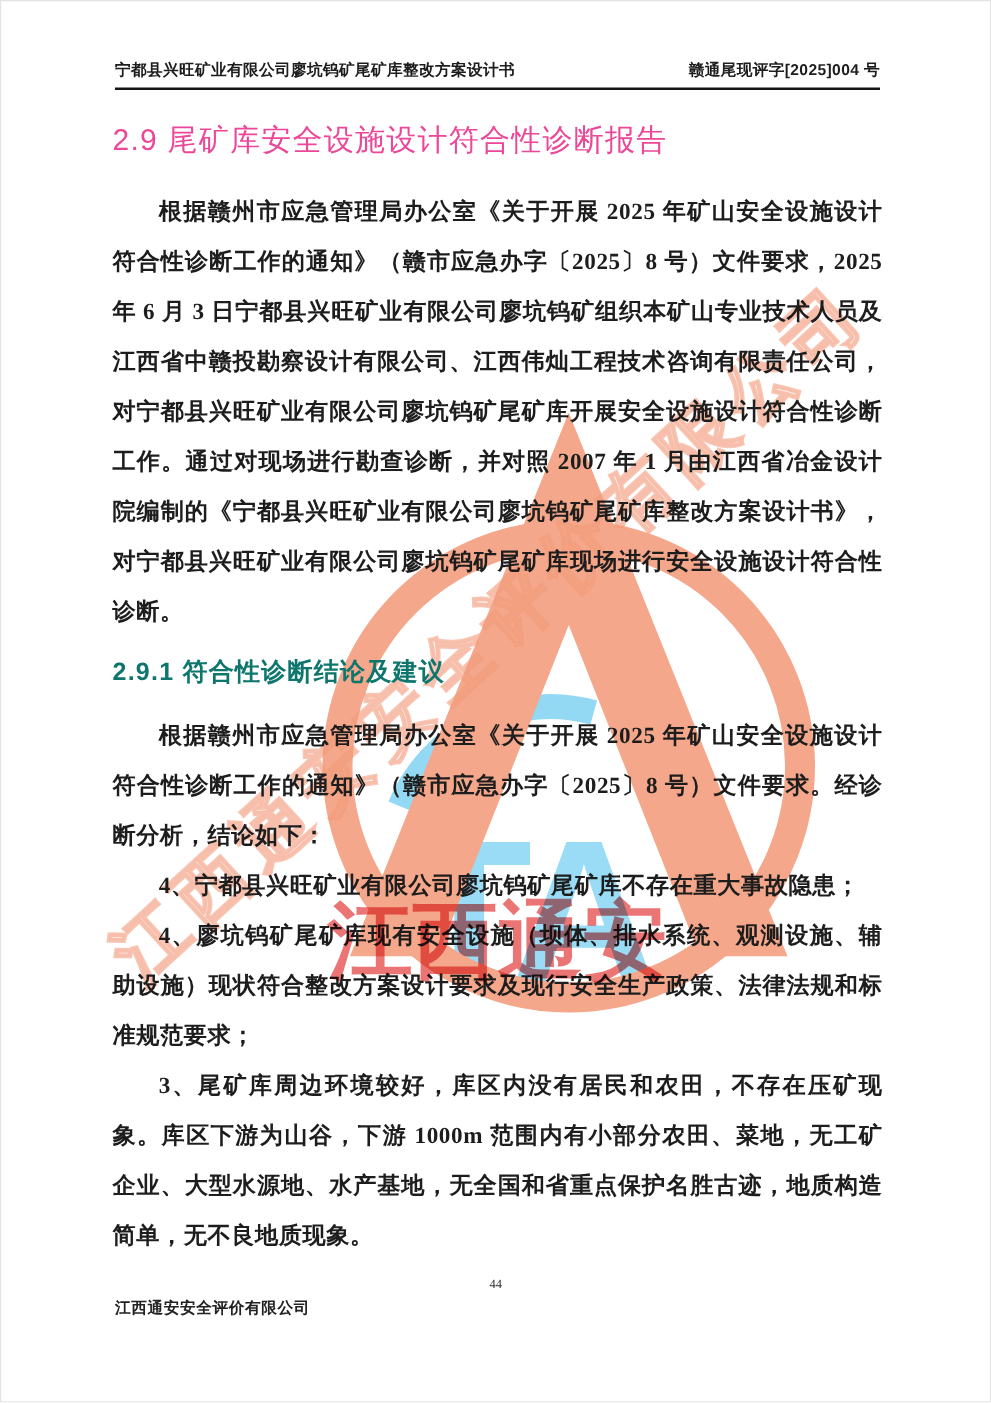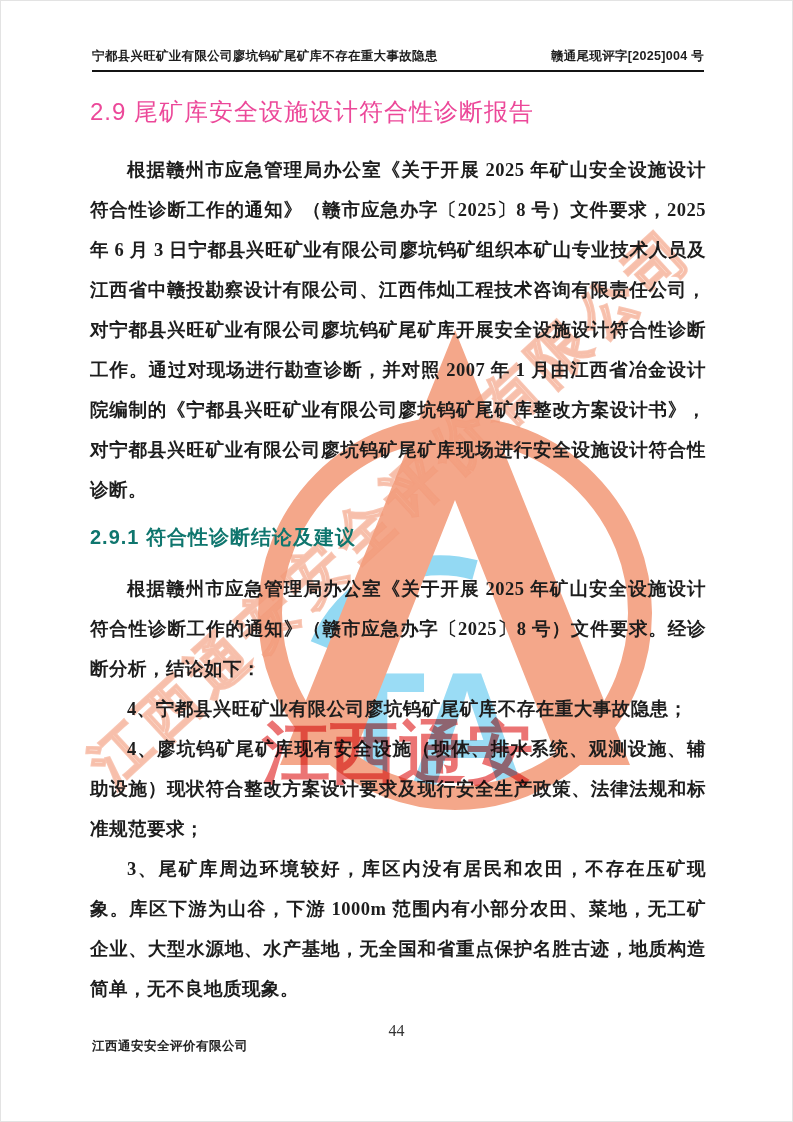--- a/index.html
+++ b/index.html
@@ -27,21 +27,21 @@
     font-size:20px;margin:14px 0 18px 0;letter-spacing:1px;color:#0f766e;
   }
   .para{
     font-size:18.5px;line-height:40px;margin:0;
     text-align:justify;text-align-last:left;letter-spacing:0.5px;
     text-indent:37px;color:#1d1d1d;font-weight:bold;
   }
   
   .page-number{
     position:absolute;top:1022px;left:0;width:100%;text-align:center;
-    font-size:16px;color:#333;z-index:1;
+    font-size:10px;color:#333;z-index:1;
   }
   .footer-company{
     position:absolute;left:92px;top:1038px;
     font-family:"Liberation Sans",sans-serif;font-weight:bold;font-size:12.5px;
     color:#222;z-index:1;letter-spacing:0.5px;
   }
   
   .wm-logo{position:absolute;left:225px;top:325px;width:460px;height:500px;z-index:0;}
   .wm-diagonal{
     position:absolute;left:100px;top:735px;z-index:0;
@@ -69,21 +69,21 @@
     <text x="100" y="462" font-family="Liberation Sans, sans-serif" font-weight="bold" font-size="165" fill="#9adcf5" letter-spacing="-6">TA</text>
 
     <circle cx="230" cy="288" r="185" fill="none" stroke="#f4a78a" stroke-width="24"></circle>
 
     <path d="M230,5 L405,440 L335,440 L230,175 L125,440 L55,440 Z" fill="#f4a78a"></path>
   </svg>
 
   <div class="wm-diagonal">江西通安安全评价有限公司</div>
 
   <div class="header">
-    <span>宁都县兴旺矿业有限公司廖坑钨矿尾矿库不存在重大事故隐患</span>
+    <span>宁都县兴旺矿业有限公司廖坑钨矿尾矿库整改方案设计书</span>
     <span>赣通尾现评字[2025]004 号</span>
   </div>
 
   <div class="content">
     <div class="h-section">2.9 尾矿库安全设施设计符合性诊断报告</div>
 
     <p class="para">根据赣州市应急管理局办公室《关于开展 2025 年矿山安全设施设计符合性诊断工作的通知》（赣市应急办字〔2025〕8 号）文件要求，2025 年 6 月 3 日宁都县兴旺矿业有限公司廖坑钨矿组织本矿山专业技术人员及江西省中赣投勘察设计有限公司、江西伟灿工程技术咨询有限责任公司，对宁都县兴旺矿业有限公司廖坑钨矿尾矿库开展安全设施设计符合性诊断工作。通过对现场进行勘查诊断，并对照 2007 年 1 月由江西省冶金设计院编制的《宁都县兴旺矿业有限公司廖坑钨矿尾矿库整改方案设计书》，对宁都县兴旺矿业有限公司廖坑钨矿尾矿库现场进行安全设施设计符合性诊断。</p>
 
     <div class="h-subsection">2.9.1 符合性诊断结论及建议</div>
 

